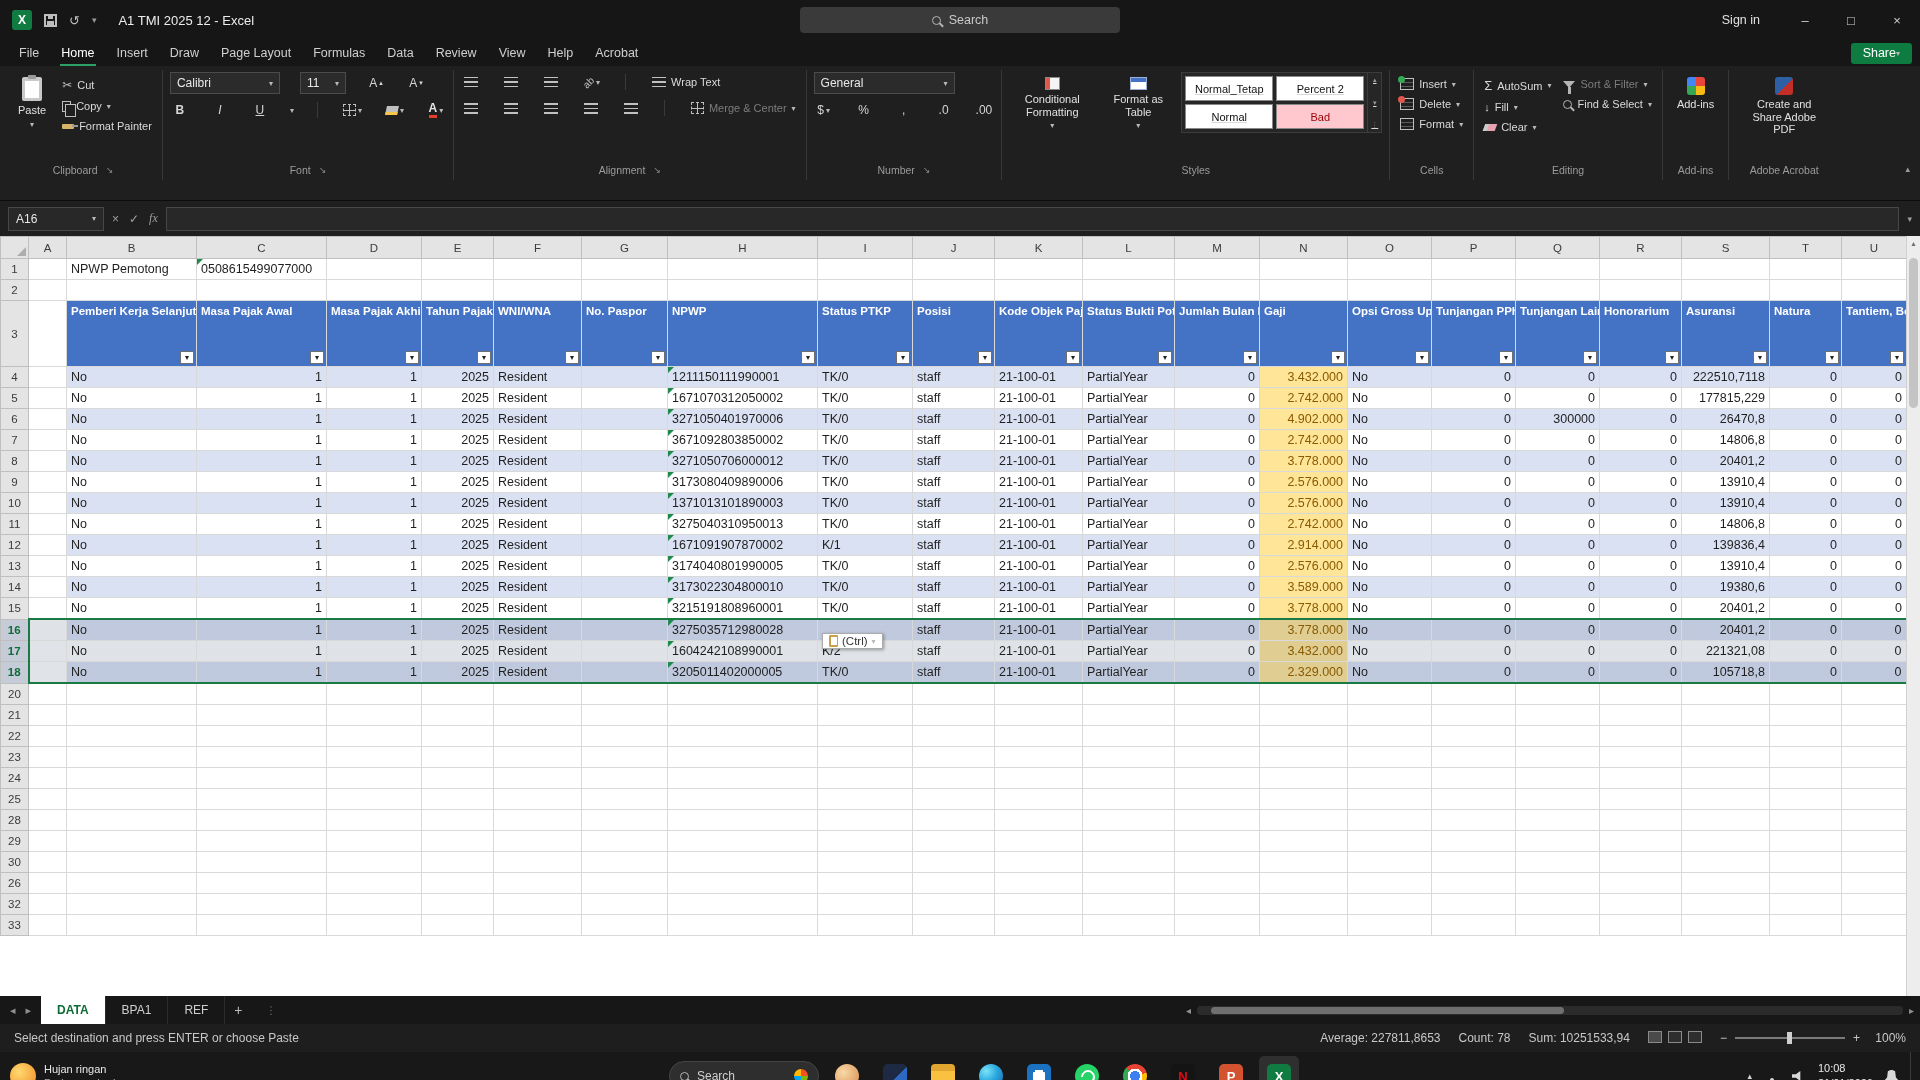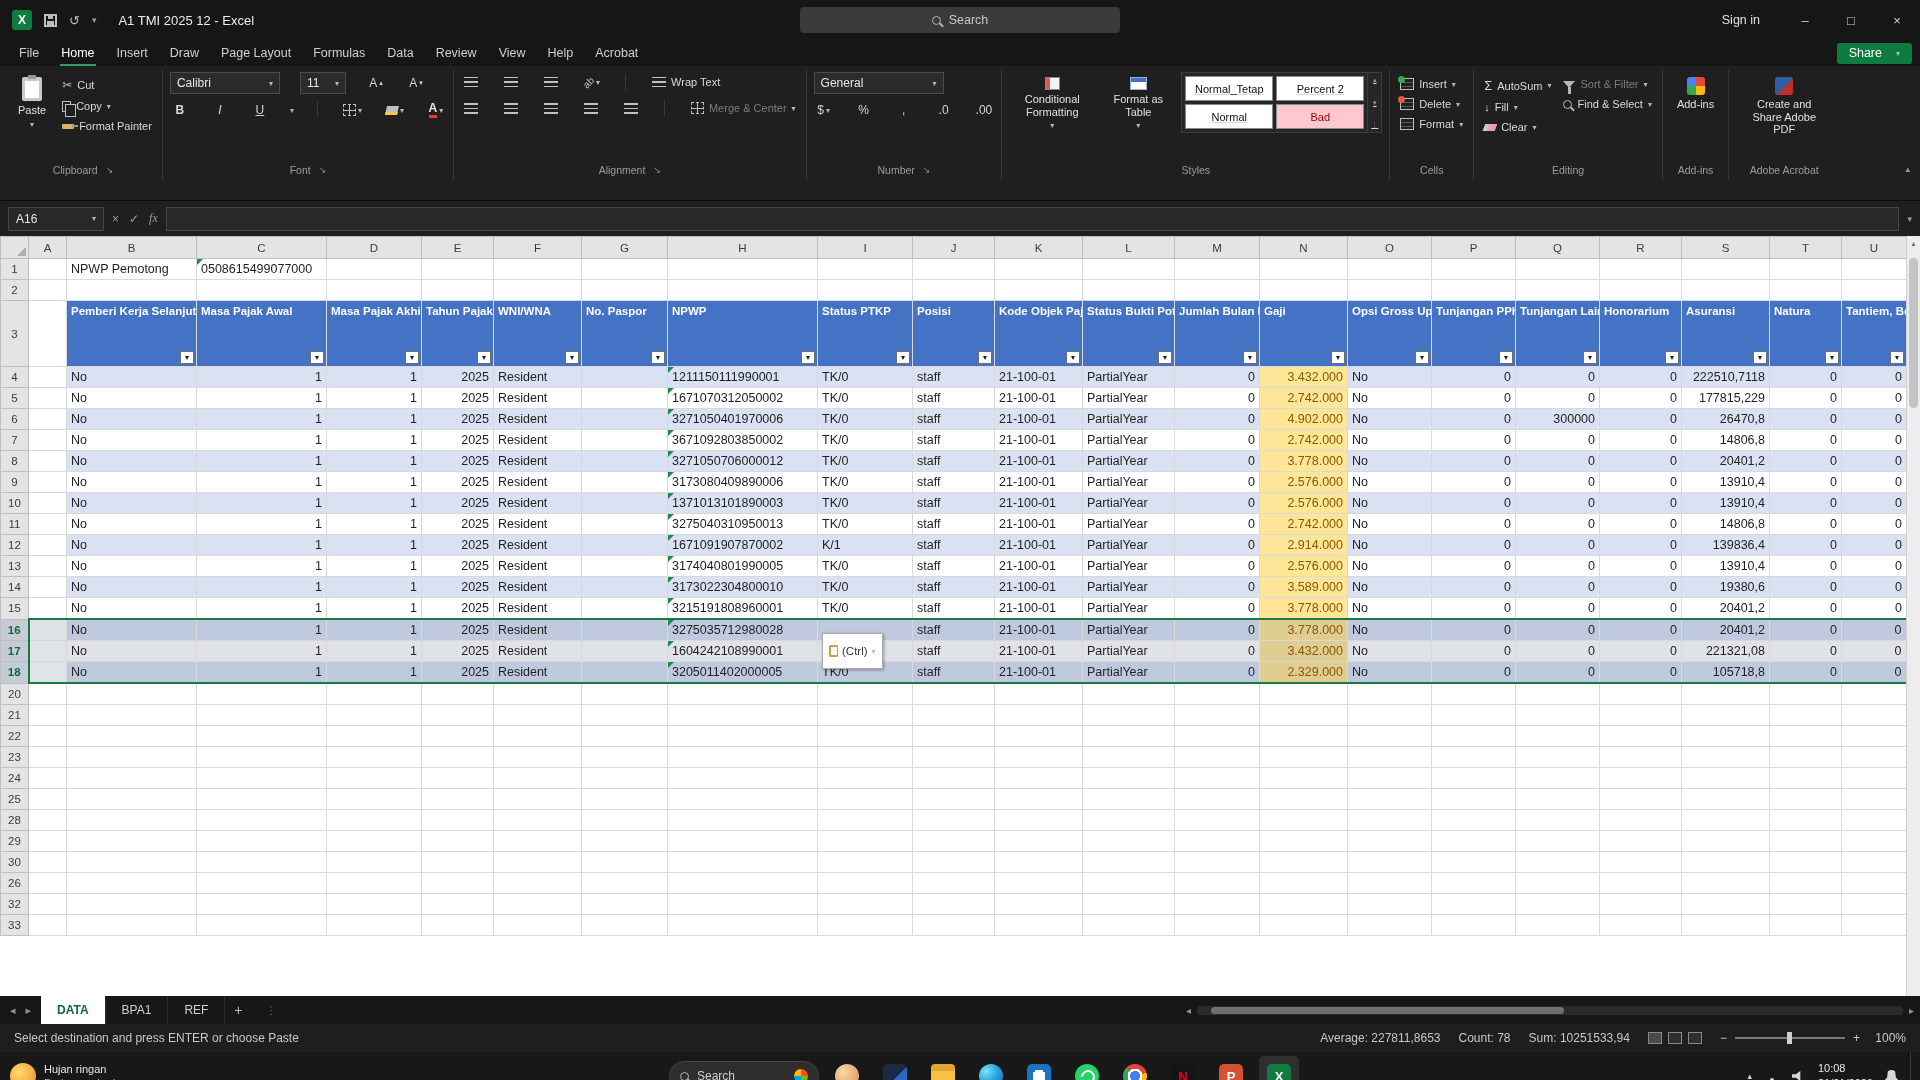--- a/index.html
+++ b/index.html
@@ -23,21 +23,21 @@
   .tb-right { margin-left:auto; display:flex; align-items:center; height:100%; }
   .signin { font-size:12.5px; margin-right:22px; color:#e0e0e0; }
   .wbtn { width:46px; height:100%; display:flex; align-items:center; justify-content:center; font-size:13px; color:#cfcfcf; }
 
   
   .menubar { flex:0 0 26px; background:#161616; display:flex; align-items:center; padding:0 8px; }
   #menu-tabs { display:flex; height:100%; }
   .mtab { font-size:12.5px; color:#cfcfcf; padding:0 11px; height:100%; display:flex; align-items:center; position:relative; }
   .mtab.active { color:#ffffff; }
   .mtab.active::after { content:""; position:absolute; left:10px; right:10px; bottom:0; height:2.5px; background:#2E9E67; }
-  .share-btn { margin-left:auto; background:#0E7B41; color:#fff; font-size:12.5px; height:21px; border-radius:3px; display:flex; align-items:center; gap:14px; padding:0 12px; }
+  .share-btn { margin-left:auto; background:#0E7B41; color:#fff; font-size:12.5px; height:21px; border-radius:3px; display:flex; align-items:center; gap:0; padding:0 12px; }
   .share-btn .dd { font-size:8px; }
 
   
   .ribbon { flex:0 0 114px; background:#1F1F1F; display:flex; align-items:stretch; padding:4px 4px 0 4px; position:relative; color:#d8d8d8; }
   .rgroup { display:flex; flex-direction:column; border-right:1px solid #373737; padding:2px 7px 0 7px; }
   .rg-body { flex:1; display:flex; align-items:flex-start; gap:6px; }
   .rg-label { height:20px; font-size:10.5px; color:#9b9b9b; display:flex; align-items:center; justify-content:center; gap:8px; }
   .launch { font-size:9px; color:#8b8b8b; }
   .bigbtn { display:flex; flex-direction:column; align-items:center; justify-content:flex-start; gap:3px; padding:5px 7px; font-size:11px; color:#e0e0e0; text-align:center; line-height:1.15; }
   .vcol { display:flex; flex-direction:column; gap:4px; padding-top:4px; }
@@ -108,40 +108,40 @@
   .filt { position:absolute; right:2px; bottom:2px; width:14px; height:13px; background:#fff; border:1px solid #6f6f6f; color:#222; font-size:8px; line-height:12px; text-align:center; font-weight:normal; }
   .tri::before { content:""; position:absolute; left:0; top:0; border-style:solid; border-width:6px 6px 0 0; border-color:#1E8A4C transparent transparent transparent; }
   .selc { background-image:linear-gradient(rgba(58,78,110,0.16),rgba(58,78,110,0.16)); }
   .selt { border-top:2px solid #1A7A44 !important; }
   .selb { border-bottom:2px solid #1A7A44 !important; }
   .sell { border-left:2px solid #1A7A44 !important; }
   .selr { border-right:2px solid #1A7A44 !important; }
   .vscroll { position:absolute; right:0; top:0; bottom:0; width:14px; background:#EDEDED; border-left:1px solid #D0D0D0; color:#6f6f6f; font-size:8px; text-align:center; }
   .vscroll .va { height:16px; line-height:16px; }
   .vthumb { position:absolute; left:2px; right:2px; top:22px; height:150px; background:#C4C4C4; border-radius:5px; }
-  .paste-opts { position:absolute; left:822px; top:397px; height:36px; background:#fff; border:1px solid #ABABAB; display:flex; align-items:center; gap:4px; padding:0 6px; font-size:11.5px; color:#333; box-shadow:1px 1px 3px rgba(0,0,0,0.35); }
+  .paste-opts { position:absolute; left:822px; top:397px; height:16px; background:#fff; border:1px solid #ABABAB; display:flex; align-items:center; gap:4px; padding:0 6px; font-size:11.5px; color:#333; box-shadow:1px 1px 3px rgba(0,0,0,0.35); }
   .po-clip { width:9px; height:12px; background:#c8a24a; border-radius:1px; position:relative; }
   .po-clip::after { content:""; position:absolute; top:2px; left:1.5px; width:6px; height:8px; background:#fff; }
 
   
   .sheetbar { flex:0 0 28px; background:#171717; display:flex; align-items:center; color:#cfcfcf; }
   .snav { display:flex; gap:10px; padding:0 10px; font-size:11px; color:#8f8f8f; }
   #sheet-tabs { display:flex; height:100%; }
   .stab { padding:0 16px; height:100%; display:flex; align-items:center; font-size:12px; color:#cfcfcf; border-right:1px solid #2b2b2b; }
   .stab.active { background:#ffffff; color:#0E6B37; font-weight:bold; }
   .addsheet { width:26px; text-align:center; font-size:14px; color:#bdbdbd; }
   .shandle { margin-left:14px; color:#6f6f6f; font-size:11px; }
   .hscroll { margin-left:auto; display:flex; align-items:center; gap:6px; width:740px; padding:0 6px; }
   .hsa { font-size:10px; color:#8f8f8f; }
   .htrack { flex:1; height:9px; background:#2b2b2b; border-radius:4px; position:relative; }
   .hthumb { position:absolute; left:2%; width:50%; top:1px; bottom:1px; background:#6f6f6f; border-radius:4px; }
 
   
   .statusbar { flex:0 0 28px; background:#1E1E1E; display:flex; align-items:center; padding:0 14px; color:#c8c8c8; font-size:12px; gap:20px; }
-  .sb-right { margin-left:auto; display:flex; align-items:center; gap:18px; }
+  .sb-right { margin-left:auto; display:flex; align-items:flex-start; gap:18px; }
   .vbtns { display:flex; gap:6px; }
   .vb { width:14px; height:12px; border:1px solid #8a8a8a; background:#2e2e2e; }
   .vb.active { background:#4a4a4a; }
   .zoom { display:flex; align-items:center; gap:8px; }
   .ztrack { width:110px; height:2px; background:#7a7a7a; position:relative; }
   .zthumb { position:absolute; left:52px; top:-5px; width:5px; height:12px; background:#cfcfcf; }
   .zpct { width:38px; text-align:right; }
 
   
   .taskbar { flex:0 0 48px; background:#181818; position:relative; display:flex; align-items:center; color:#e8e8e8; }
@@ -355,21 +355,21 @@
         </div>
       </div>
       <div class="rg-label">
           <span>Alignment</span>
           <span class="launch">↘</span>
         </div>
     </div>
 
     <div class="rgroup">
       <div class="rg-body vstack">
-        <div class="combo" style="width:130px">
+        <div class="combo" style="width:141px">
             <span>General</span>
             <span class="dd">▾</span>
           </div>
         <div class="hrow1">
           <div class="mini">
               <span>$</span>
               <span class="dd">▾</span>
             </div>
           <div class="mini">
               <span>%</span>

